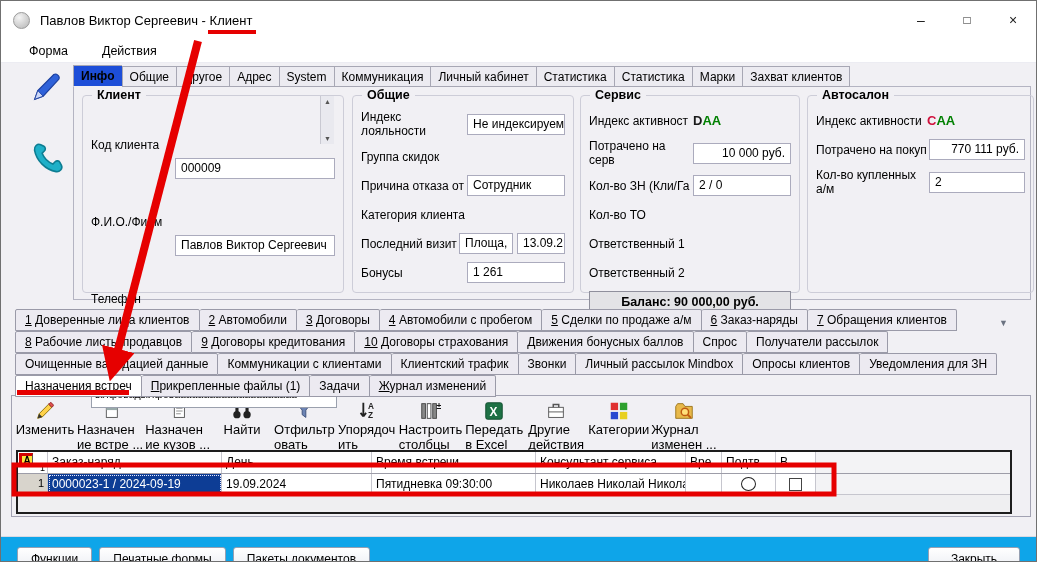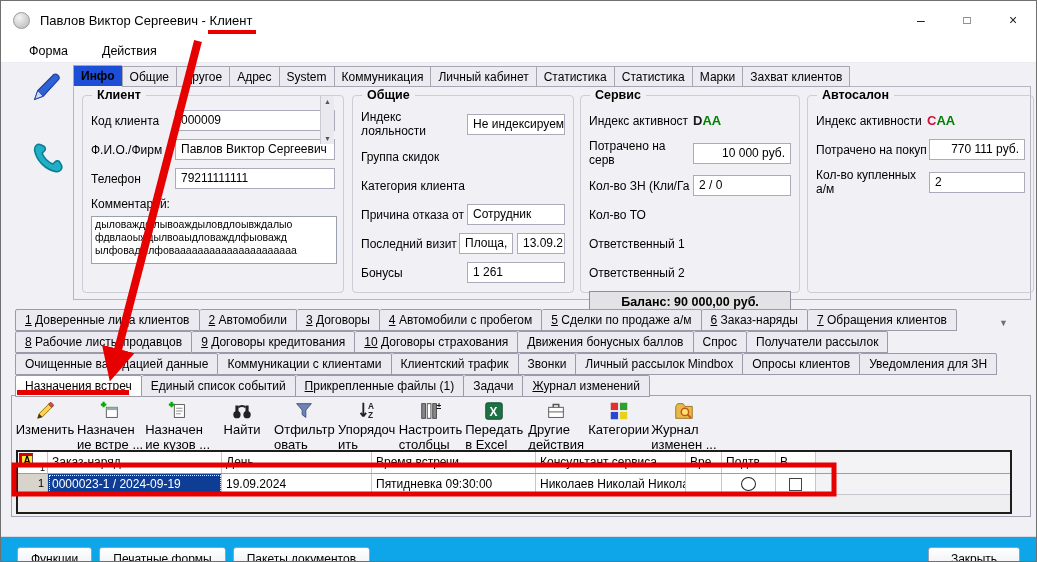--- a/index.html
+++ b/index.html
@@ -37,21 +37,21 @@
   .gb-client { left:8px;   width:262px; }
   .gb-common { left:278px; width:222px; }
   .gb-service{ left:506px; width:220px; }
   .gb-auto   { left:733px; width:227px; }
   .gb-inner { padding:14px 8px 0 8px; }
   .frow { display:flex; align-items:center; margin-bottom:8px; }
   .frow .flabel { font-size:12px; white-space:pre-line; }
   .field { background:#fff; border:1px solid #ababbd; height:21px; font-size:12px; padding:2px 5px; overflow:hidden; white-space:nowrap; }
   .field.right { text-align:right; }
   .gb-client .flabel { width:84px; flex:none; }
-  .gb-client .field { width:160px; flex:none; }
+  .gb-client .field { width:160px; flex:none;margin-top:48px; }
   .gb-common .frow, .gb-service .frow, .gb-auto .frow { min-height:21px; margin-bottom:8px; }
   .gb-common .flabel, .gb-service .flabel, .gb-auto .flabel { flex:1; }
   .gb-common .field { width:98px; flex:none; }
   .gb-service .field { width:98px; flex:none; }
   .gb-auto .field { width:96px; flex:none; }
   .field.mini1 { width:54px; margin-right:4px; }
   .field.mini2 { width:48px; }
   .idx { font-weight:bold; font-size:13px; width:98px; flex:none; }
   .comment-label { font-size:12px; margin:2px 0 5px 0; }
   .comment-box { position:relative; width:246px; height:48px; background:#fff; border:1px solid #9aa0ad; font-size:10.5px; line-height:1.22; padding:1px 16px 1px 3px; white-space:pre-line; overflow:hidden; color:#000; }
@@ -180,25 +180,25 @@
       <div class="gb-title">Общие</div>
       <div class="gb-inner">
           <div class="frow">
             <span class="flabel">Индекс лояльности</span>
             <div class="field">Не индексируемь</div>
           </div>
           <div class="frow">
             <span class="flabel">Группа скидок</span>
           </div>
           <div class="frow">
-            <span class="flabel">Категория клиента</span>
-          </div>
-          <div class="frow">
             <span class="flabel">Причина отказа от</span>
             <div class="field">Сотрудник</div>
+          </div>
+          <div class="frow">
+            <span class="flabel">Категория клиента</span>
           </div>
           <div class="frow">
             <span class="flabel">Последний визит</span>
             <div class="field mini1">Площа,</div>
             <div class="field mini2">13.09.2</div>
           </div>
           <div class="frow">
             <span class="flabel">Бонусы</span>
             <div class="field">1 261</div>
           </div>
@@ -276,21 +276,20 @@
         <div class="mtab">Очищенные валидацией данные</div>
         <div class="mtab">Коммуникации с клиентами</div>
         <div class="mtab">Клиентский трафик</div>
         <div class="mtab">Звонки</div>
         <div class="mtab">Личный рассылок Mindbox</div>
         <div class="mtab">Опросы клиентов</div>
         <div class="mtab">Уведомления для ЗН</div>
       </div>
       <div class="mid-row">
         <div class="mtab active">Назначения встреч</div>
-        <div class="mtab">Единый список событий</div>
         <div class="mtab"><u>П</u>рикрепленные файлы (1)</div>
         <div class="mtab">Задачи</div>
         <div class="mtab"><u>Ж</u>урнал изменений</div>
       </div>
     </div>
   <div class="tabs-overflow">▼</div>
 
   <div class="tool-panel">
     <div class="toolbar">
         <div class="tb-btn">

